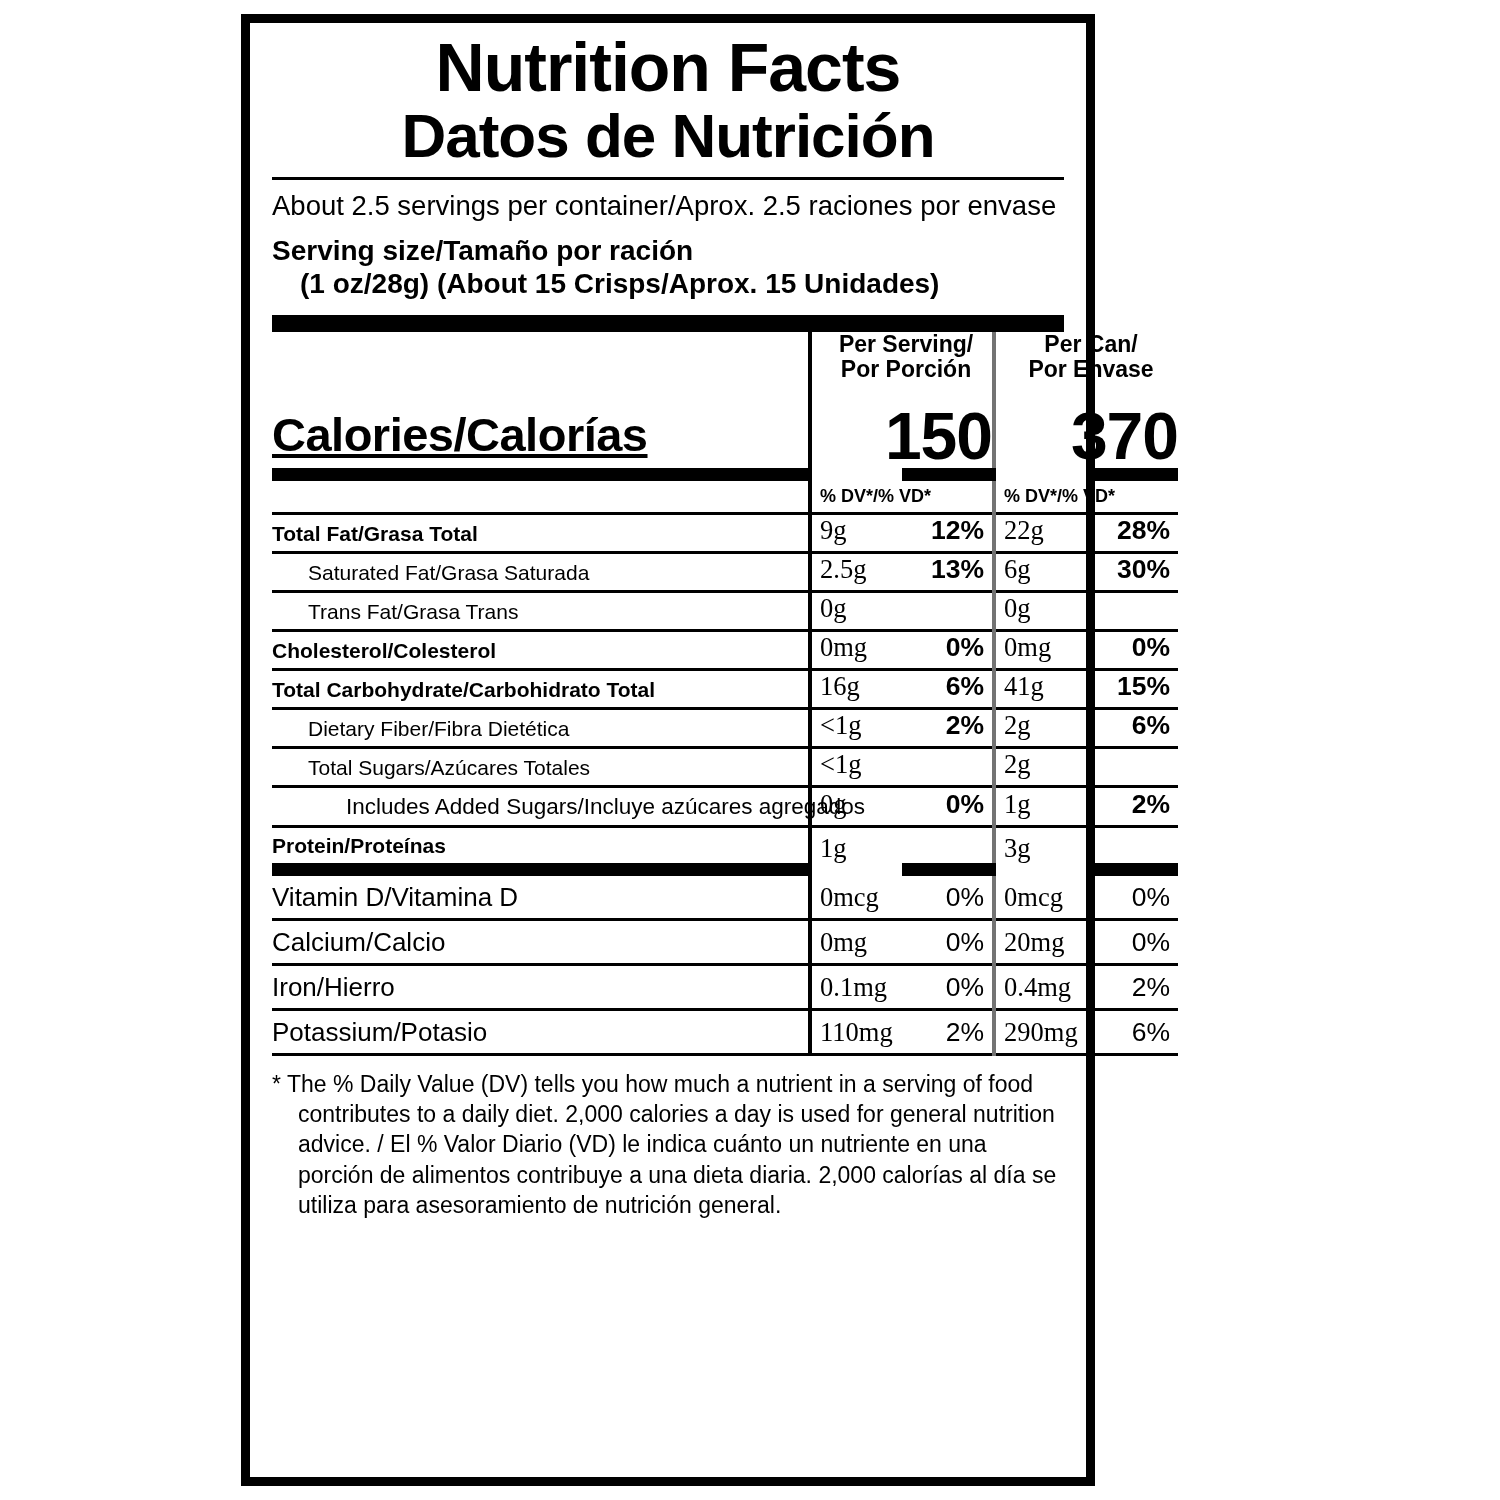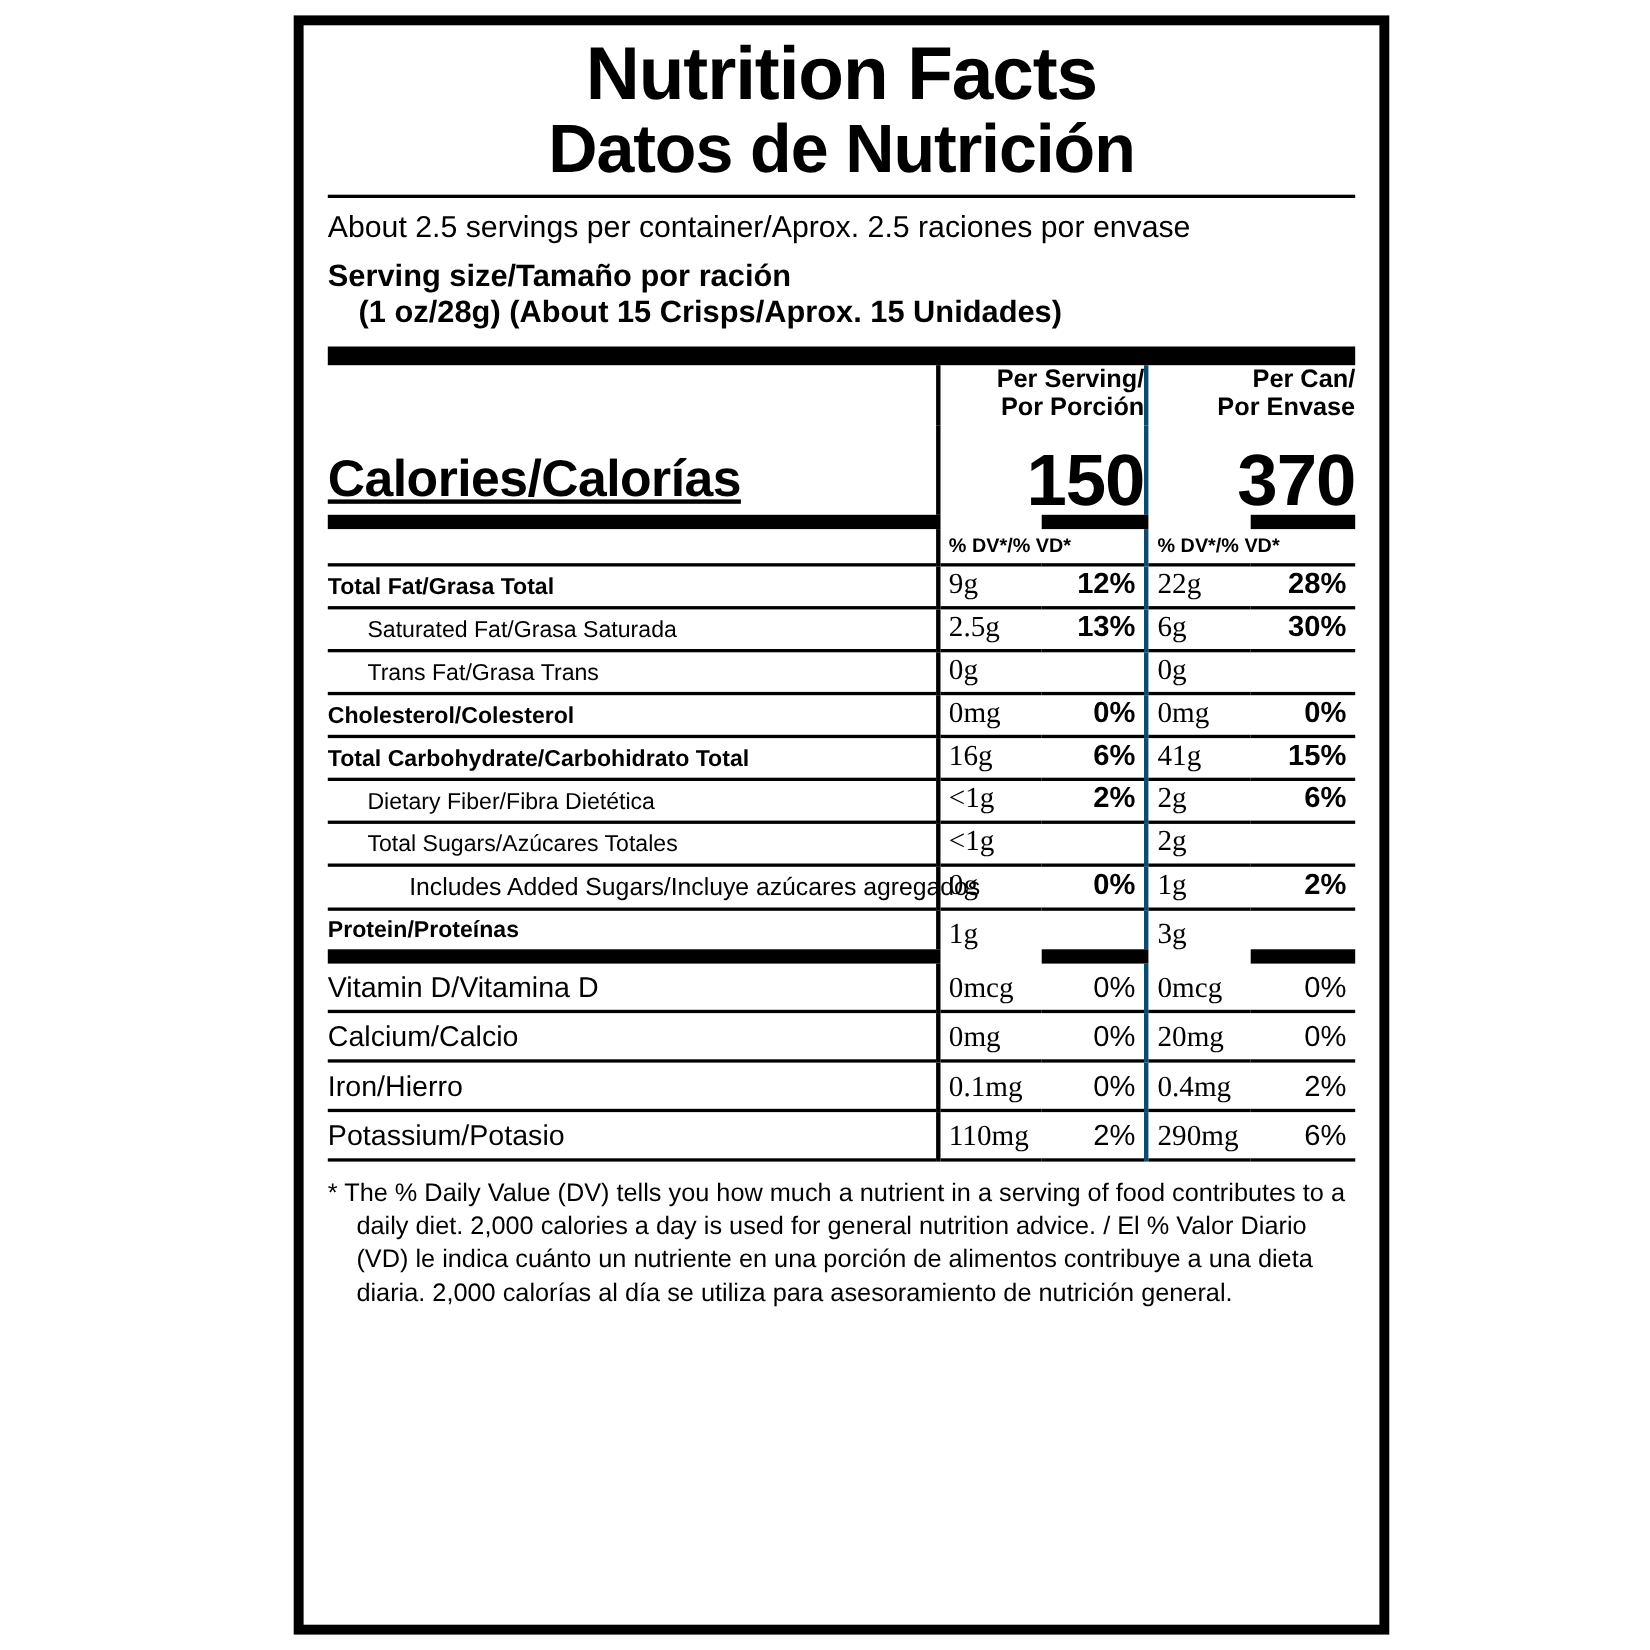--- a/index.html
+++ b/index.html
@@ -16,23 +16,23 @@
   }
   .page {
     position: relative;
     width: 1500px;
     height: 1500px;
     background: #ffffff;
     box-sizing: border-box;
   }
   .panel {
     position: absolute;
-    left: 267px;
+    left: 241px;
     top: 14px;
-    width: 996px;
+    width: 854px;
     height: 1472px;
     border: 9px solid #000000;
     background: #ffffff;
     box-sizing: border-box;
     padding: 0 22px;
   }
   
   .title-en, .title-es {
     font-weight: bold;
     text-align: center;
@@ -84,27 +84,27 @@
     vertical-align: bottom;
     padding: 0;
   }
   .col-name   { width: 538px; }
   .col-a-val  { width: 92px;  }
   .col-a-dv   { width: 92px;  }
   .col-b-val  { width = 92px; width: 92px; }
   .col-b-dv   { width: 92px;  }
 
   .vline-a { border-left: 4px solid #000000; }
-  .vline-b { border-left: 4px solid #0c4a6e; }
+  .vline-b { border-left: 4px solid #737373; }
 
   .hdr-cell {
     font-size: 23px;
     font-weight: bold;
     line-height: 1.12;
-    text-align: right;
+    text-align: center;
     padding-left: 8px !important;
     padding-bottom: 4px !important;
     white-space: nowrap;
   }
   .cal-row td { padding-top: 18px !important; }
   .cal-label {
     font-size: 47px;
     font-weight: bold;
     letter-spacing: -0.5px;
     padding-bottom: 6px !important;

